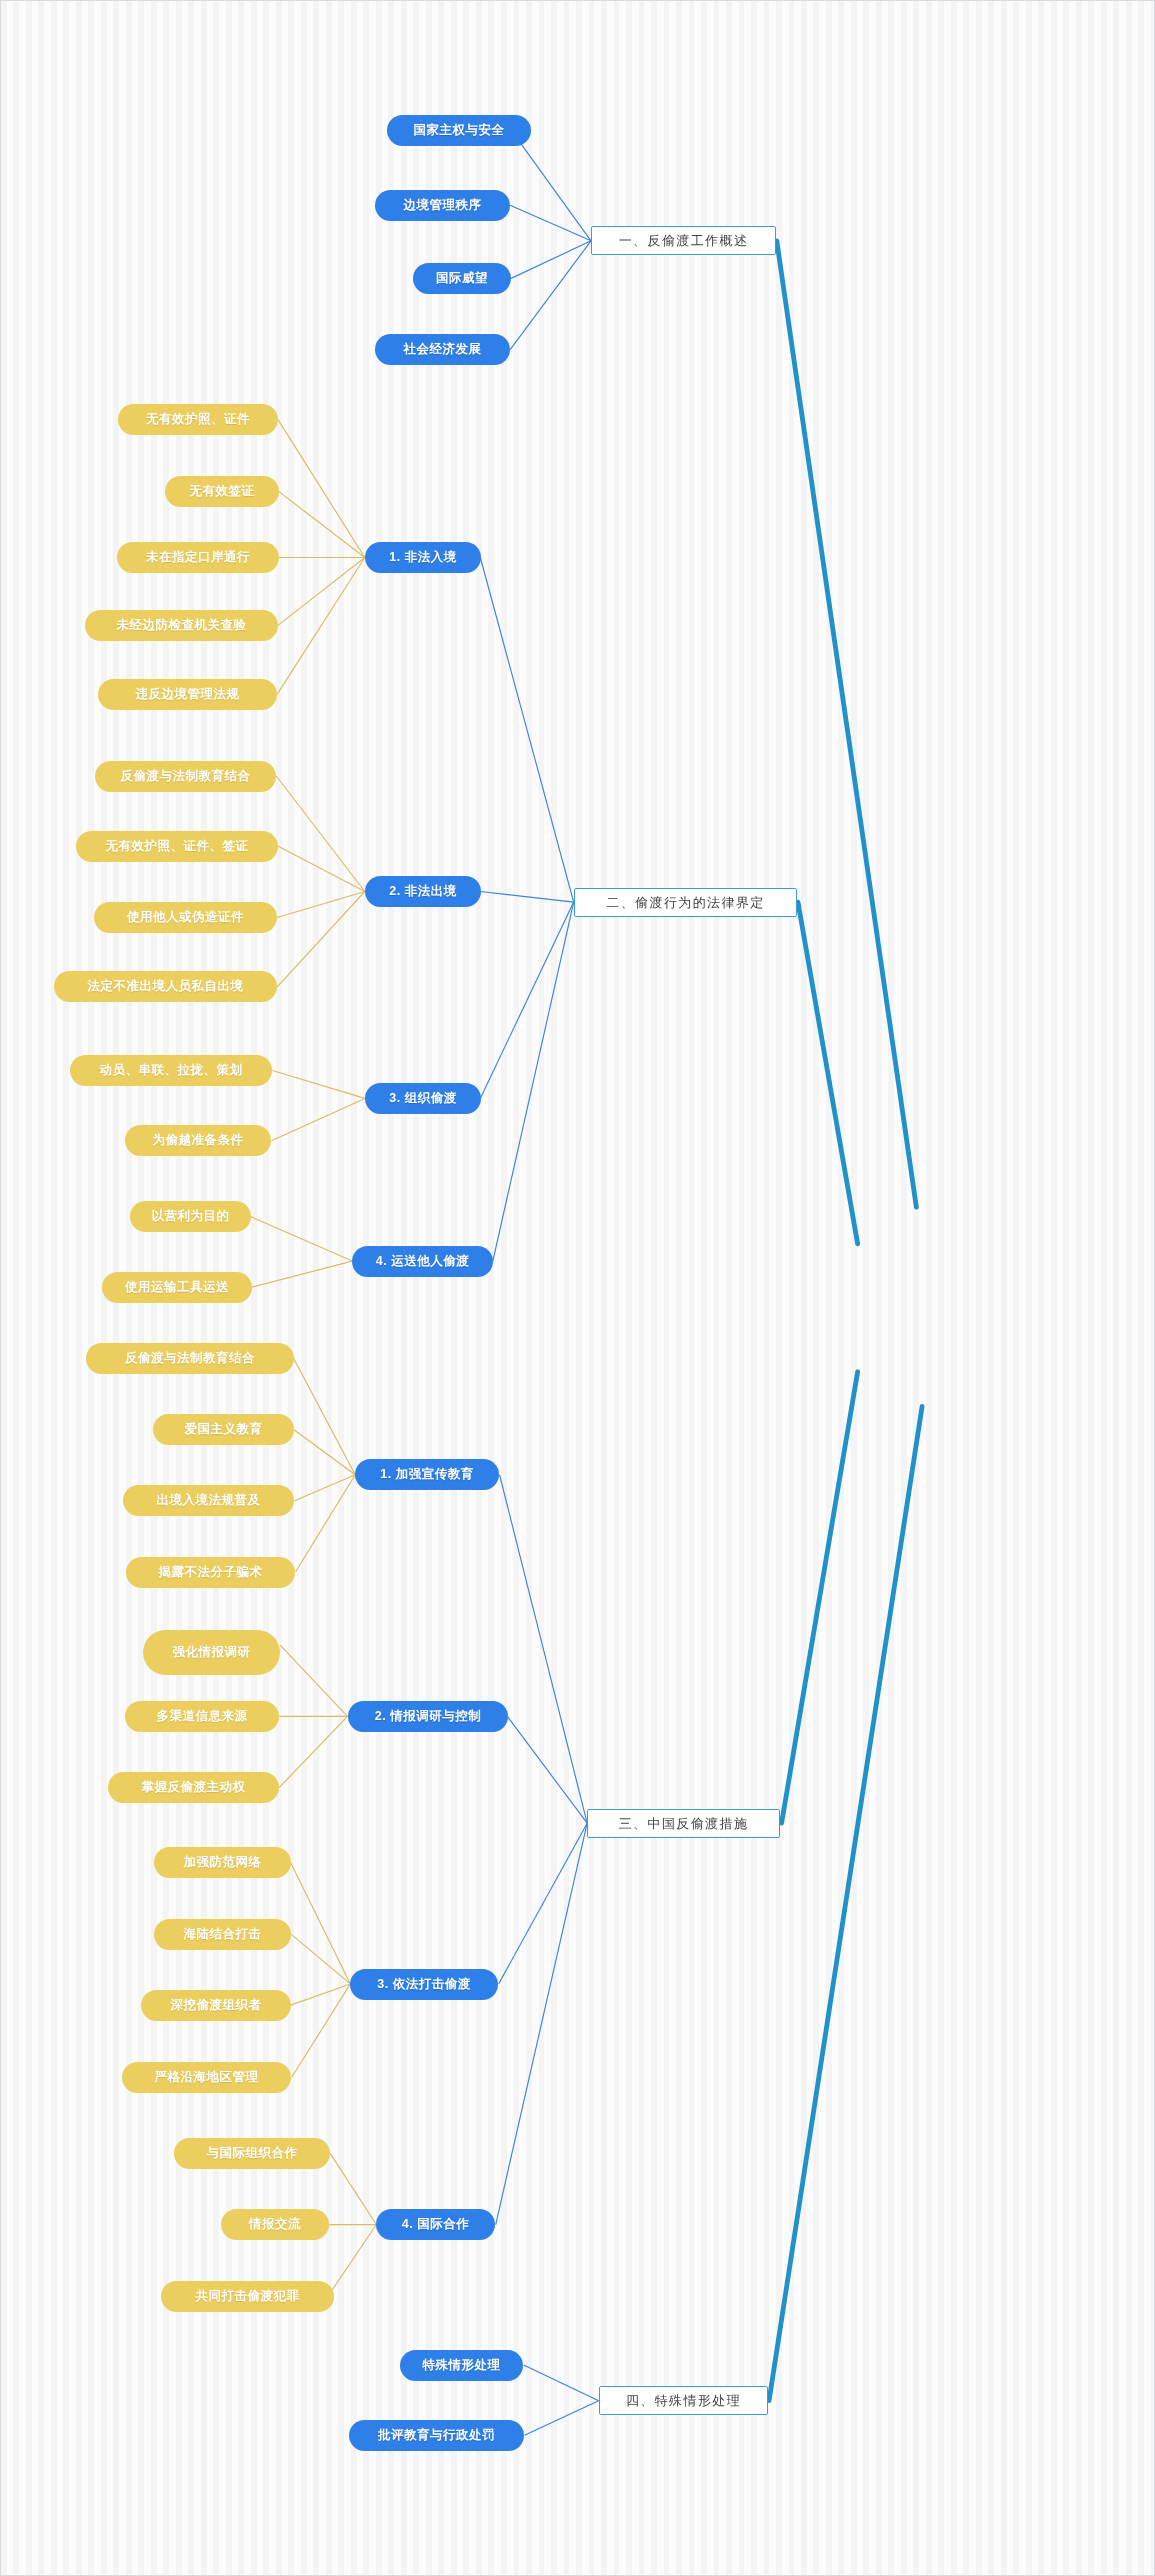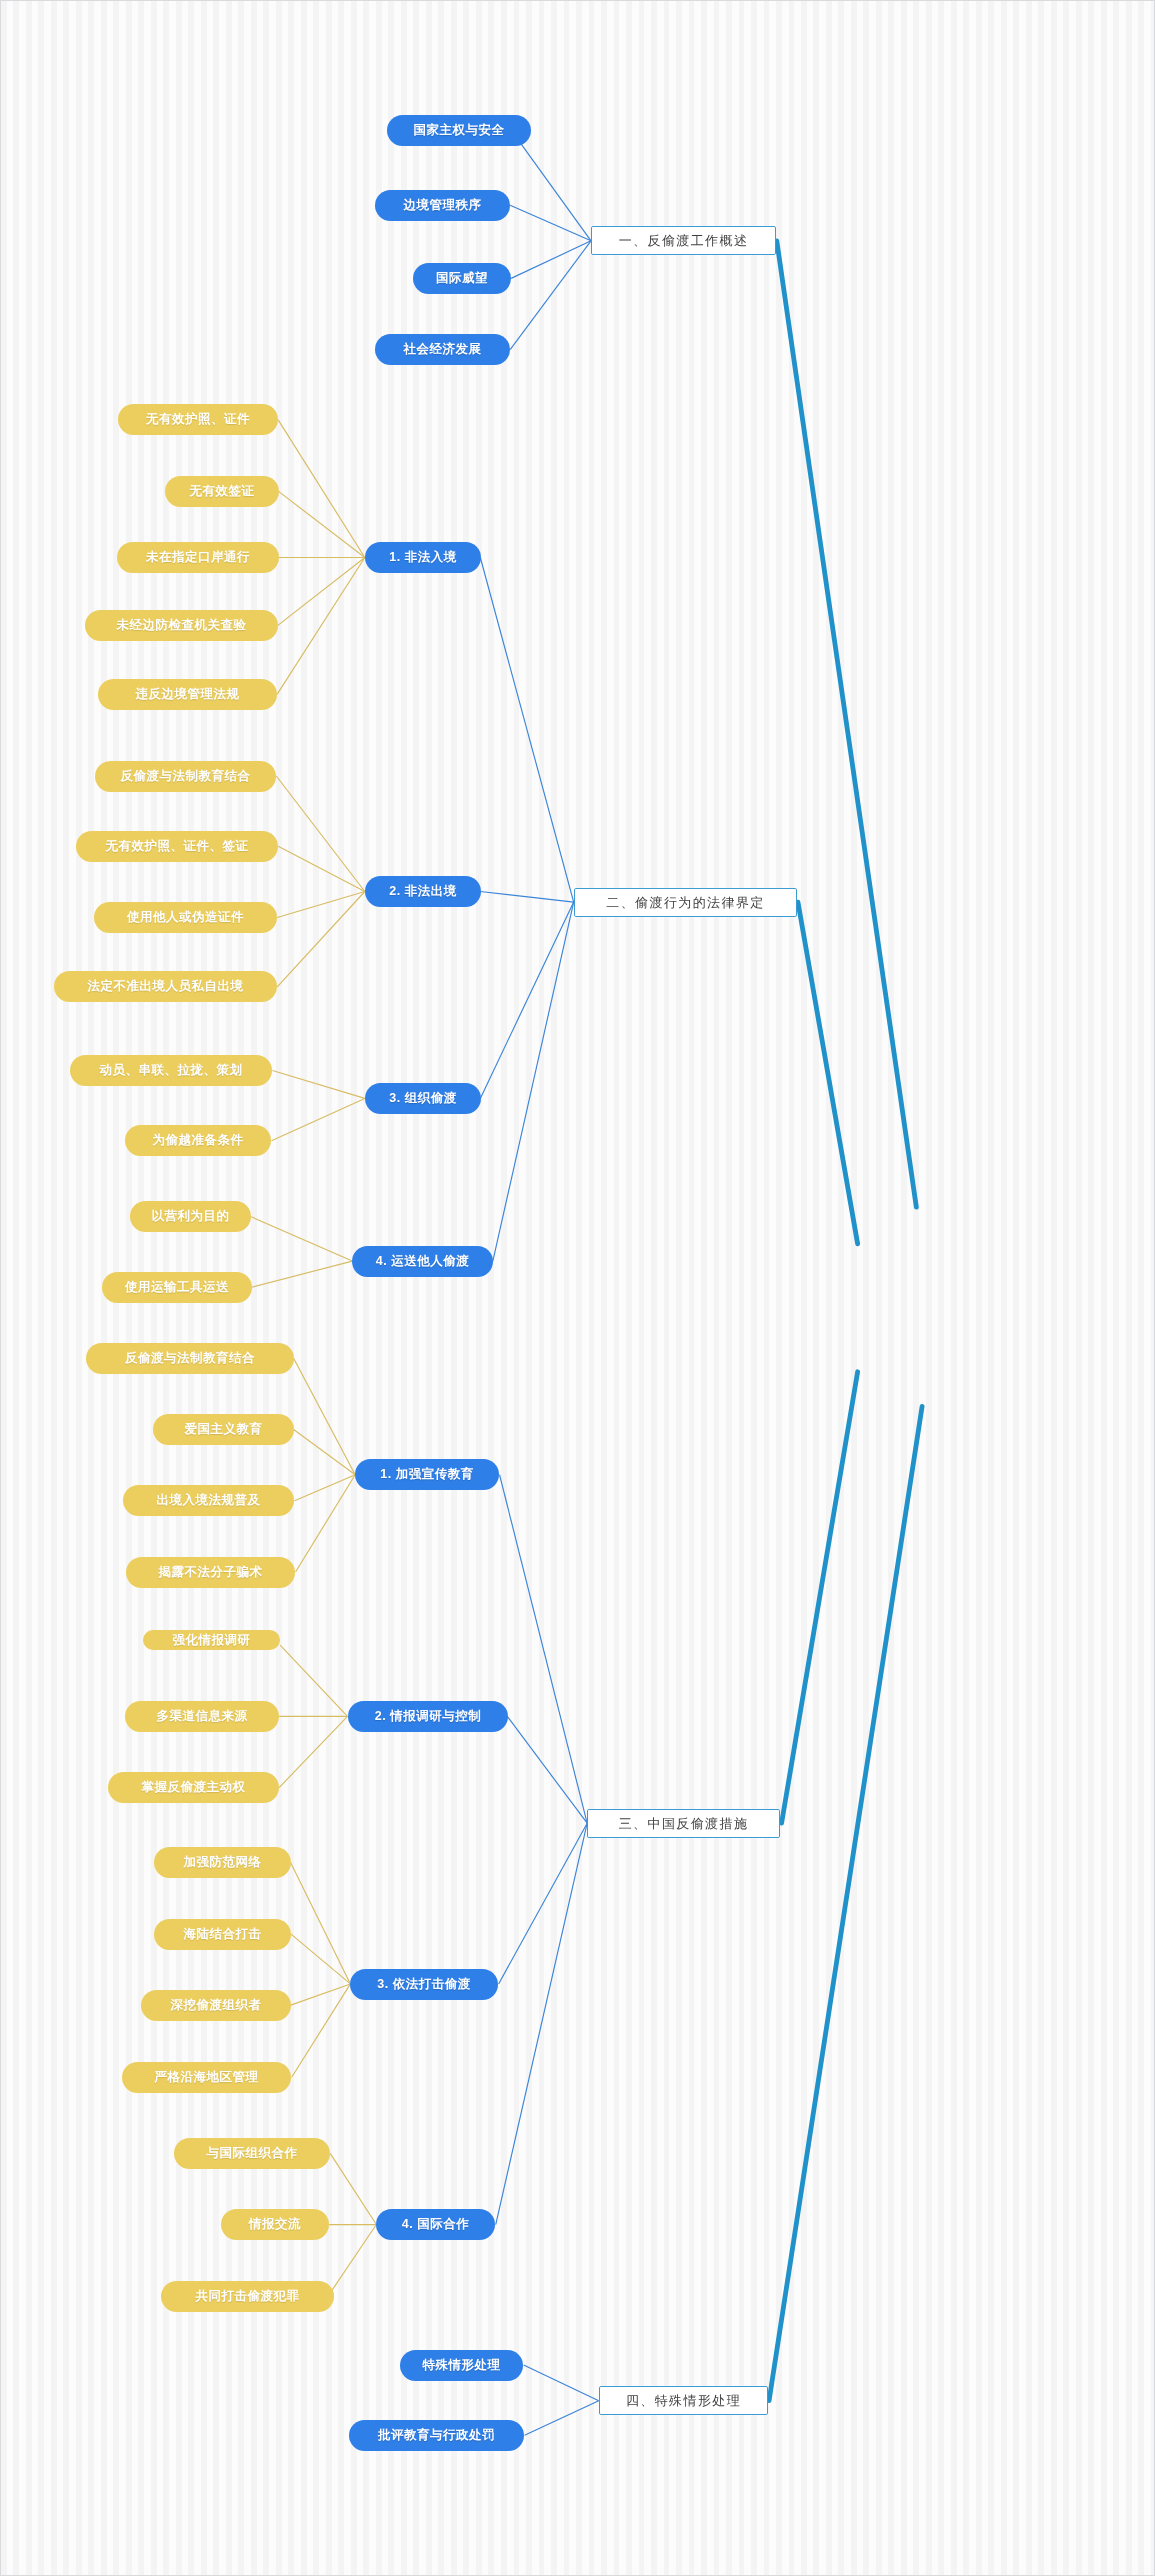--- a/index.html
+++ b/index.html
@@ -191,21 +191,21 @@
 
   <div class="node sec" style="left: 586px; top: 1808px; width: 193px; height: 29px;">三、中国反偷渡措施</div>
 
   <div class="node blue" style="left: 354px; top: 1458px; width: 144px; height: 31px;">1. 加强宣传教育</div>
   <div class="node yellow" style="left: 85px; top: 1342px; width: 208px; height: 31px;">反偷渡与法制教育结合</div>
   <div class="node yellow" style="left: 152px; top: 1413px; width: 141px; height: 31px;">爱国主义教育</div>
   <div class="node yellow" style="left: 122px; top: 1484px; width: 171px; height: 31px;">出境入境法规普及</div>
   <div class="node yellow" style="left: 125px; top: 1556px; width: 169px; height: 31px;">揭露不法分子骗术</div>
 
   <div class="node blue" style="left: 347px; top: 1700px; width: 160px; height: 31px;">2. 情报调研与控制</div>
-  <div class="node yellow" style="left: 142px; top: 1629px; width: 137px; height: 20px;">强化情报调研</div>
+  <div class="node yellow" style="left: 142px; top: 1629px; width: 137px; height: 45px;">强化情报调研</div>
   <div class="node yellow" style="left: 124px; top: 1700px; width: 154px; height: 31px;">多渠道信息来源</div>
   <div class="node yellow" style="left: 107px; top: 1771px; width: 171px; height: 31px;">掌握反偷渡主动权</div>
 
   <div class="node blue" style="left: 349px; top: 1968px; width: 148px; height: 31px;">3. 依法打击偷渡</div>
   <div class="node yellow" style="left: 153px; top: 1846px; width: 137px; height: 31px;">加强防范网络</div>
   <div class="node yellow" style="left: 153px; top: 1918px; width: 137px; height: 31px;">海陆结合打击</div>
   <div class="node yellow" style="left: 140px; top: 1989px; width: 150px; height: 31px;">深挖偷渡组织者</div>
   <div class="node yellow" style="left: 121px; top: 2061px; width: 169px; height: 31px;">严格沿海地区管理</div>
 
   <div class="node blue" style="left: 375px; top: 2208px; width: 119px; height: 31px;">4. 国际合作</div>

